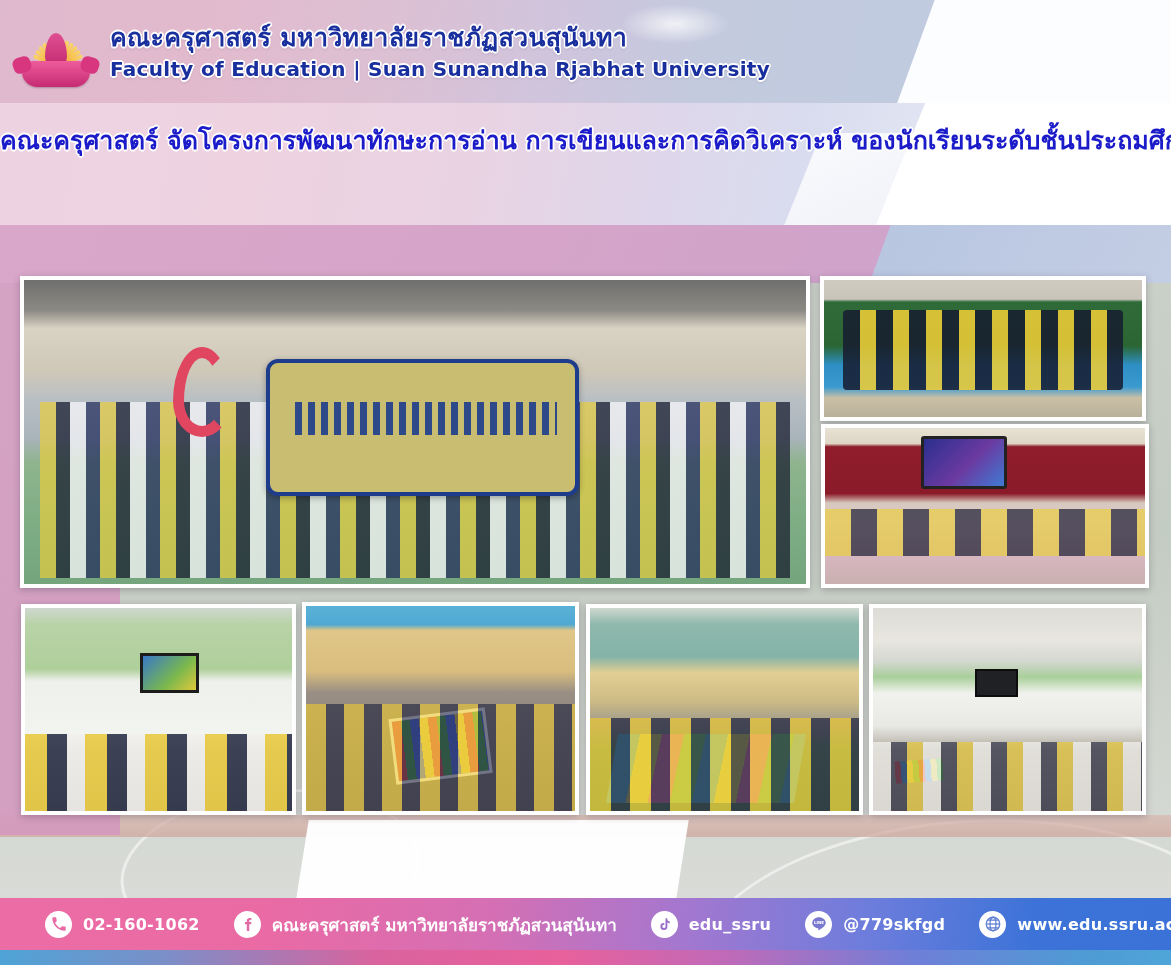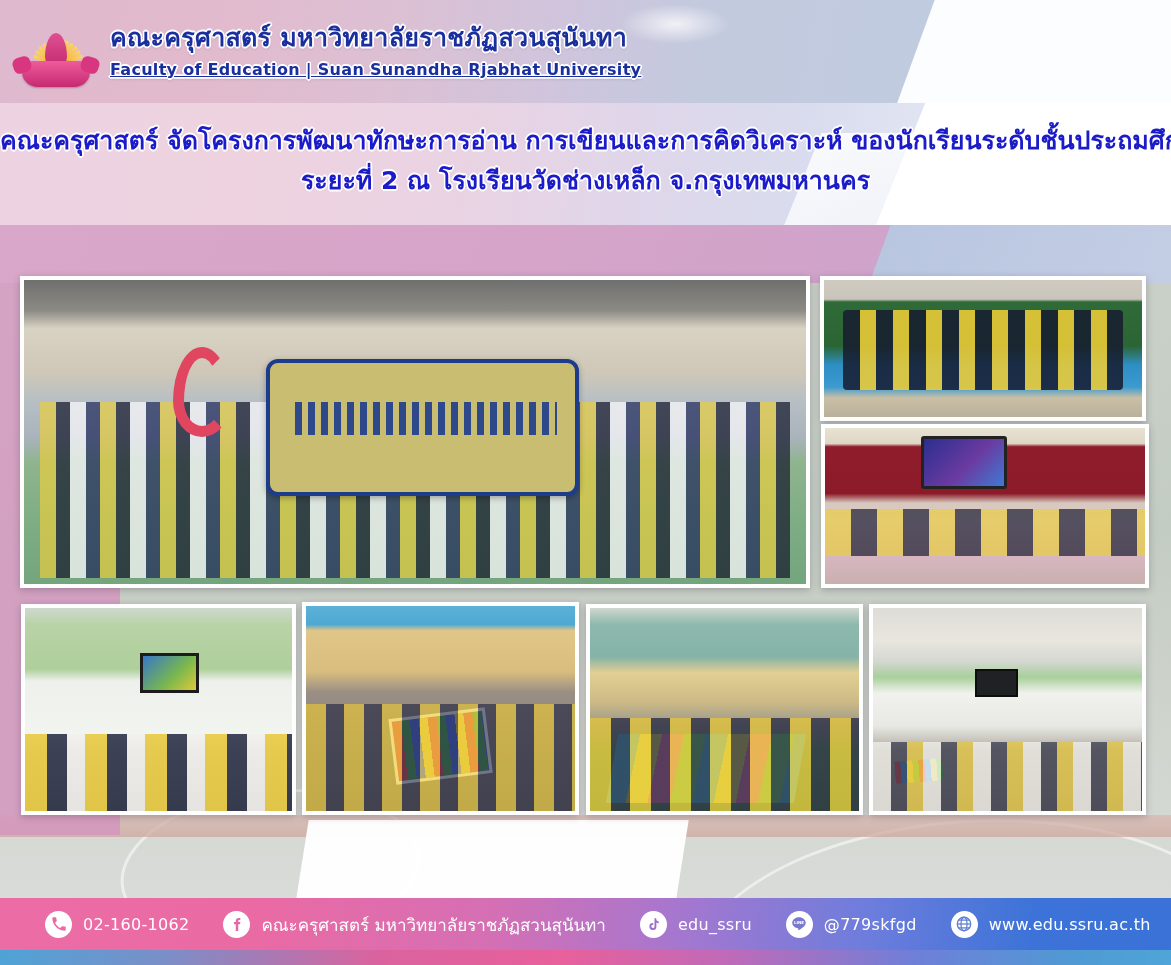--- a/index.html
+++ b/index.html
@@ -122,21 +122,21 @@
     font-weight: bold;
     color: #1a2f9e;
     letter-spacing: .3px;
     text-shadow:
        1.6px 0 0 #fff, -1.6px 0 0 #fff, 0 1.6px 0 #fff, 0 -1.6px 0 #fff,
        1.2px 1.2px 0 #fff, -1.2px 1.2px 0 #fff, 1.2px -1.2px 0 #fff, -1.2px -1.2px 0 #fff,
        0 2px 3px rgba(90,70,110,.35);
     white-space: nowrap;
   }
   .title-th { font-size: 25px; line-height: 31px; }
-  .title-en { font-size: 16px; line-height: 29px; text-decoration: underline; }
+  .title-en { font-size: 20px; line-height: 29px; }
 
   
   .headline-band {
     position: absolute;
     left: 0; top: 103px;
     width: 1171px; height: 122px;
     background: linear-gradient(100deg,
       #edd3e2 0%,
       #eed2e0 22%,
       #e9d3e3 40%,
@@ -466,21 +466,21 @@
     background: #ffffff;
     display: flex;
     align-items: center;
     justify-content: center;
     flex: 0 0 auto;
   }
   .contact-icon svg { display: block; }
   .contact-label {
     color: #ffffff;
     font-size: 16px;
-    font-weight: normal;
+    font-weight: bold;
     letter-spacing: .3px;
   }
   .contact-label.thai { font-size: 17px; letter-spacing: 0; }
 
   
   .em-ray {
     position: absolute;
     left: 50%; top: 30px;
     width: 4px; height: 26px;
     background: linear-gradient(to top, #f2a32b, #fbd56a);
@@ -558,21 +558,20 @@
         <div class="title-en">Faculty of Education | Suan Sunandha Rjabhat University</div>
       </div>
     </div>
   </div>
 
   <div class="headline-band">
     <div class="headline-wedge-b"></div>
     <div class="headline-wedge-a"></div>
     <div class="headline-text">
       <div class="headline-line">คณะครุศาสตร์ จัดโครงการพัฒนาทักษะการอ่าน การเขียนและการคิดวิเคราะห์ ของนักเรียนระดับชั้นประถมศึกษา</div>
-      <div class="headline-line">ระยะที่ 2 ณ โรงเรียนวัดช่างเหล็ก จ.กรุงเทพมหานคร</div>
     </div>
   </div>
 
   <div class="deco-band">
     <div class="deco-pink"></div>
     <div class="deco-blue"></div>
 
   </div>
 
   <div class="collage">

